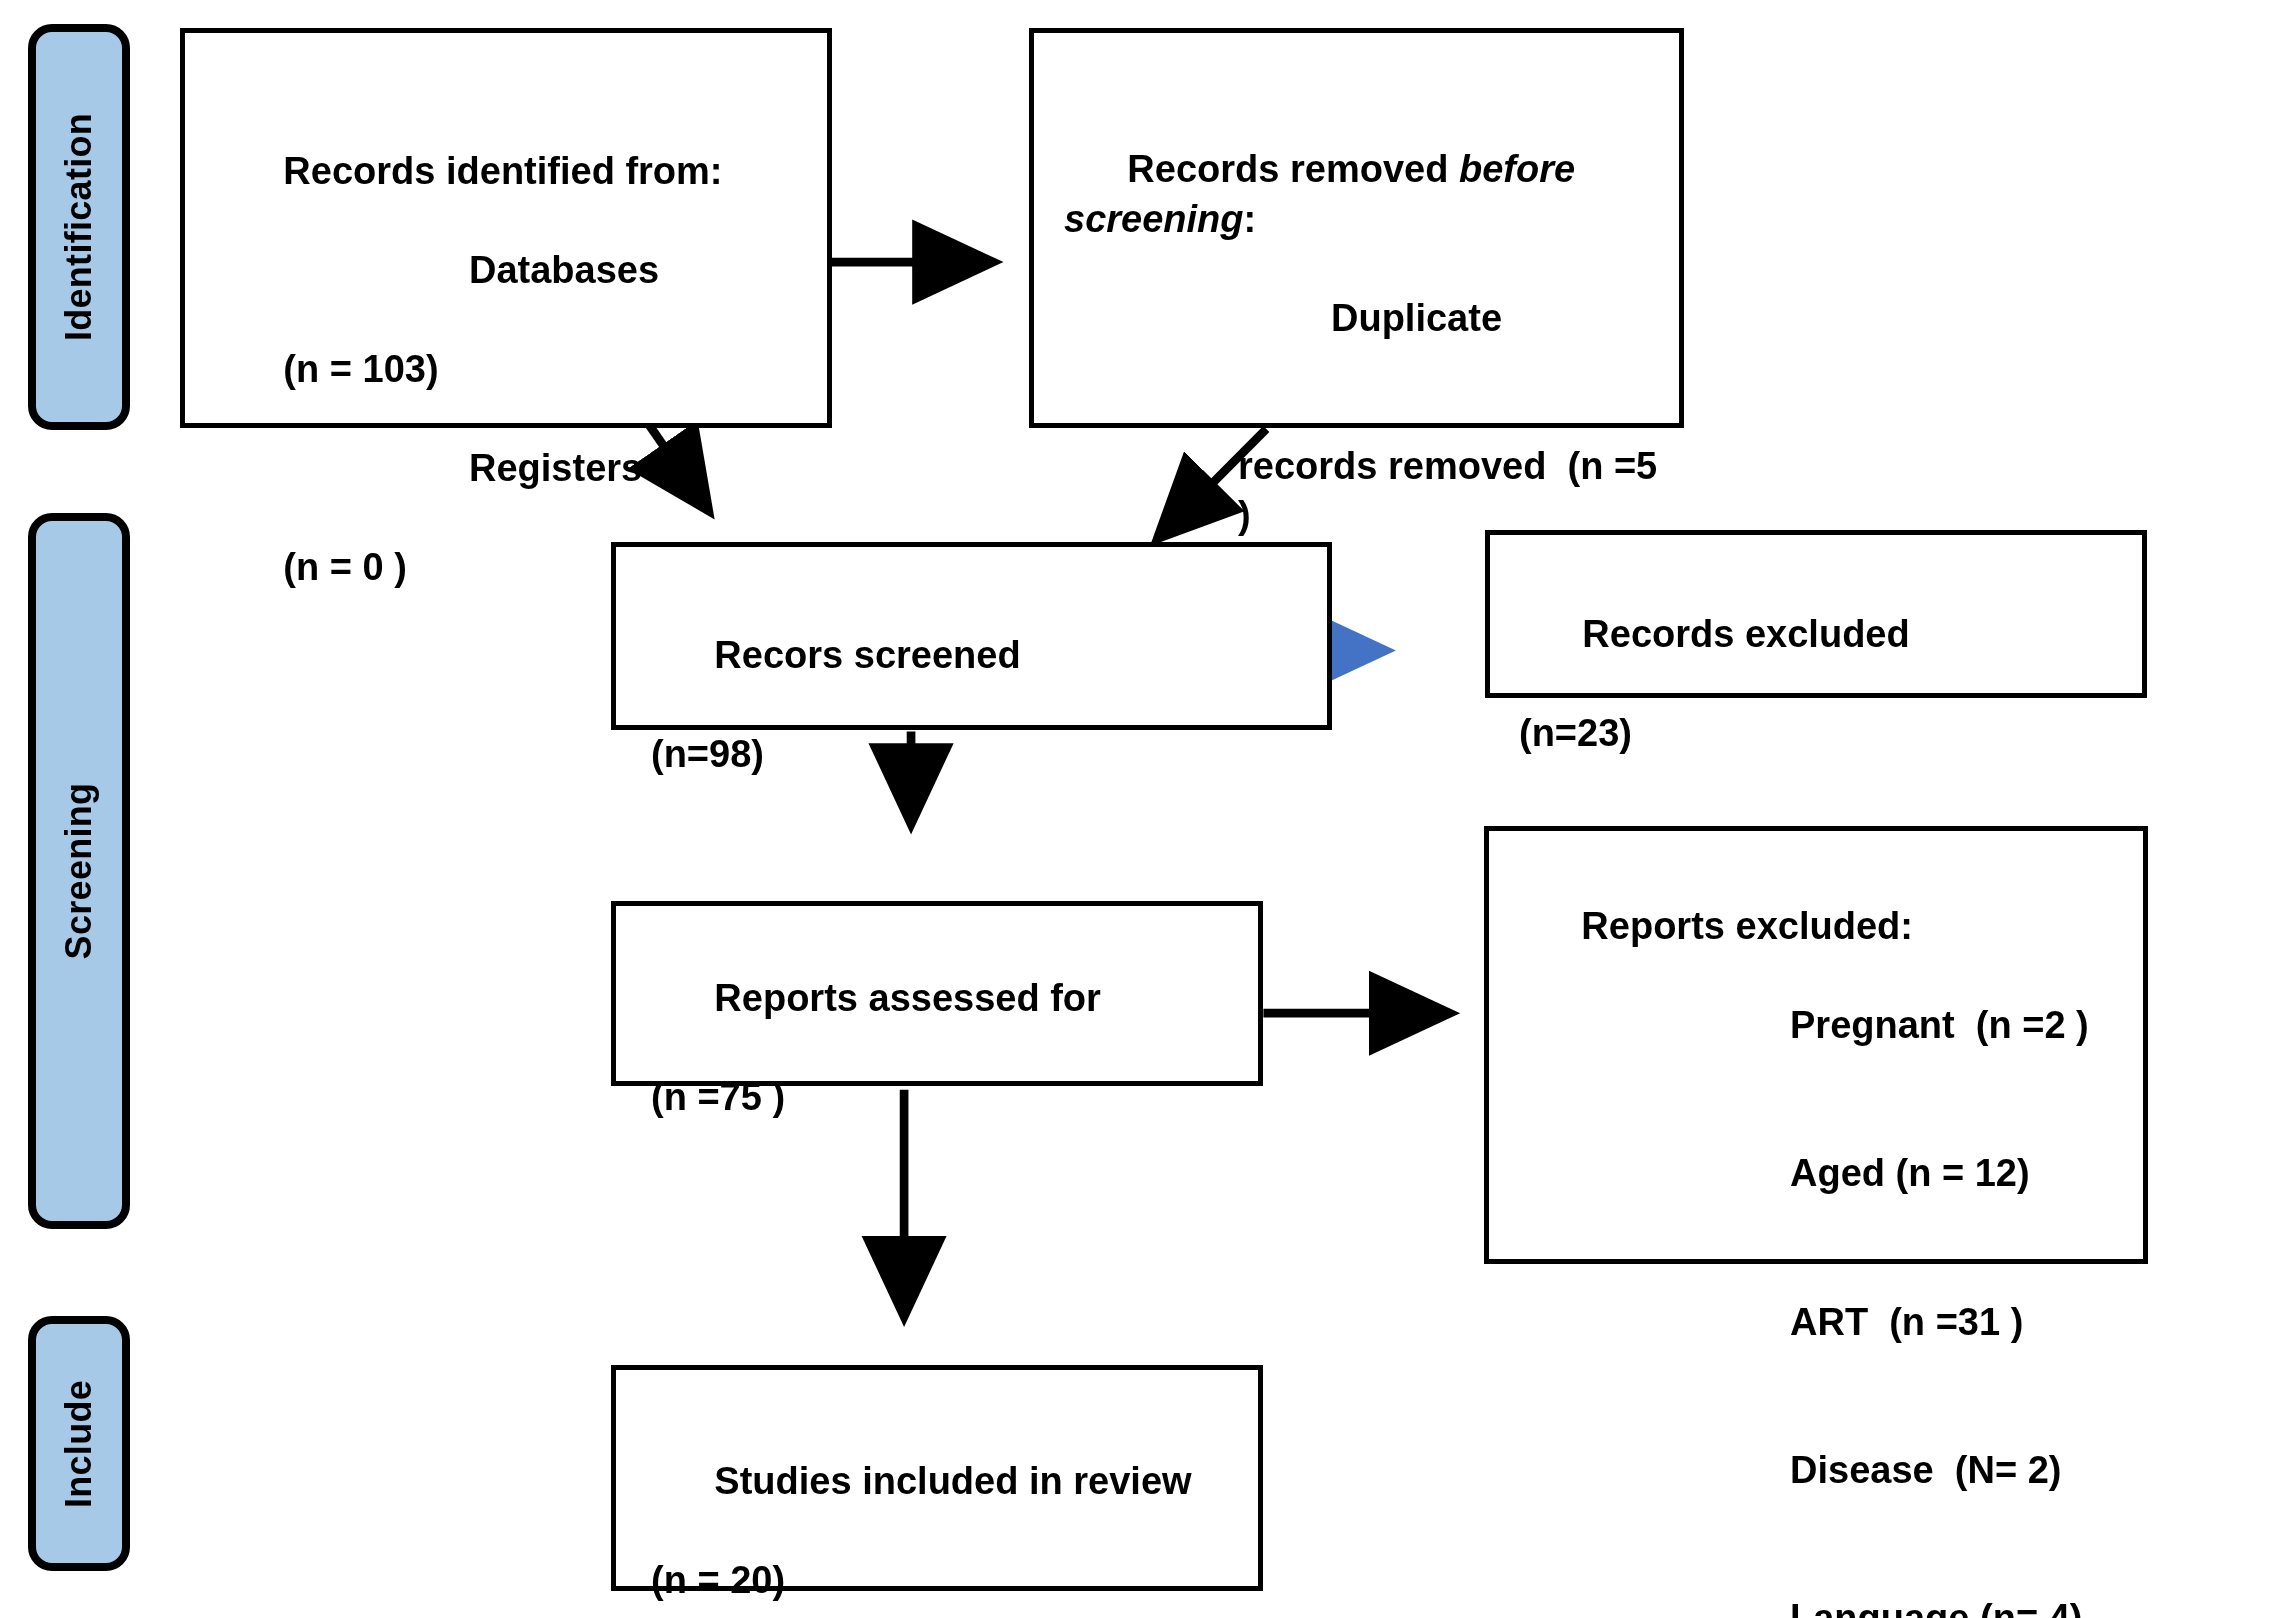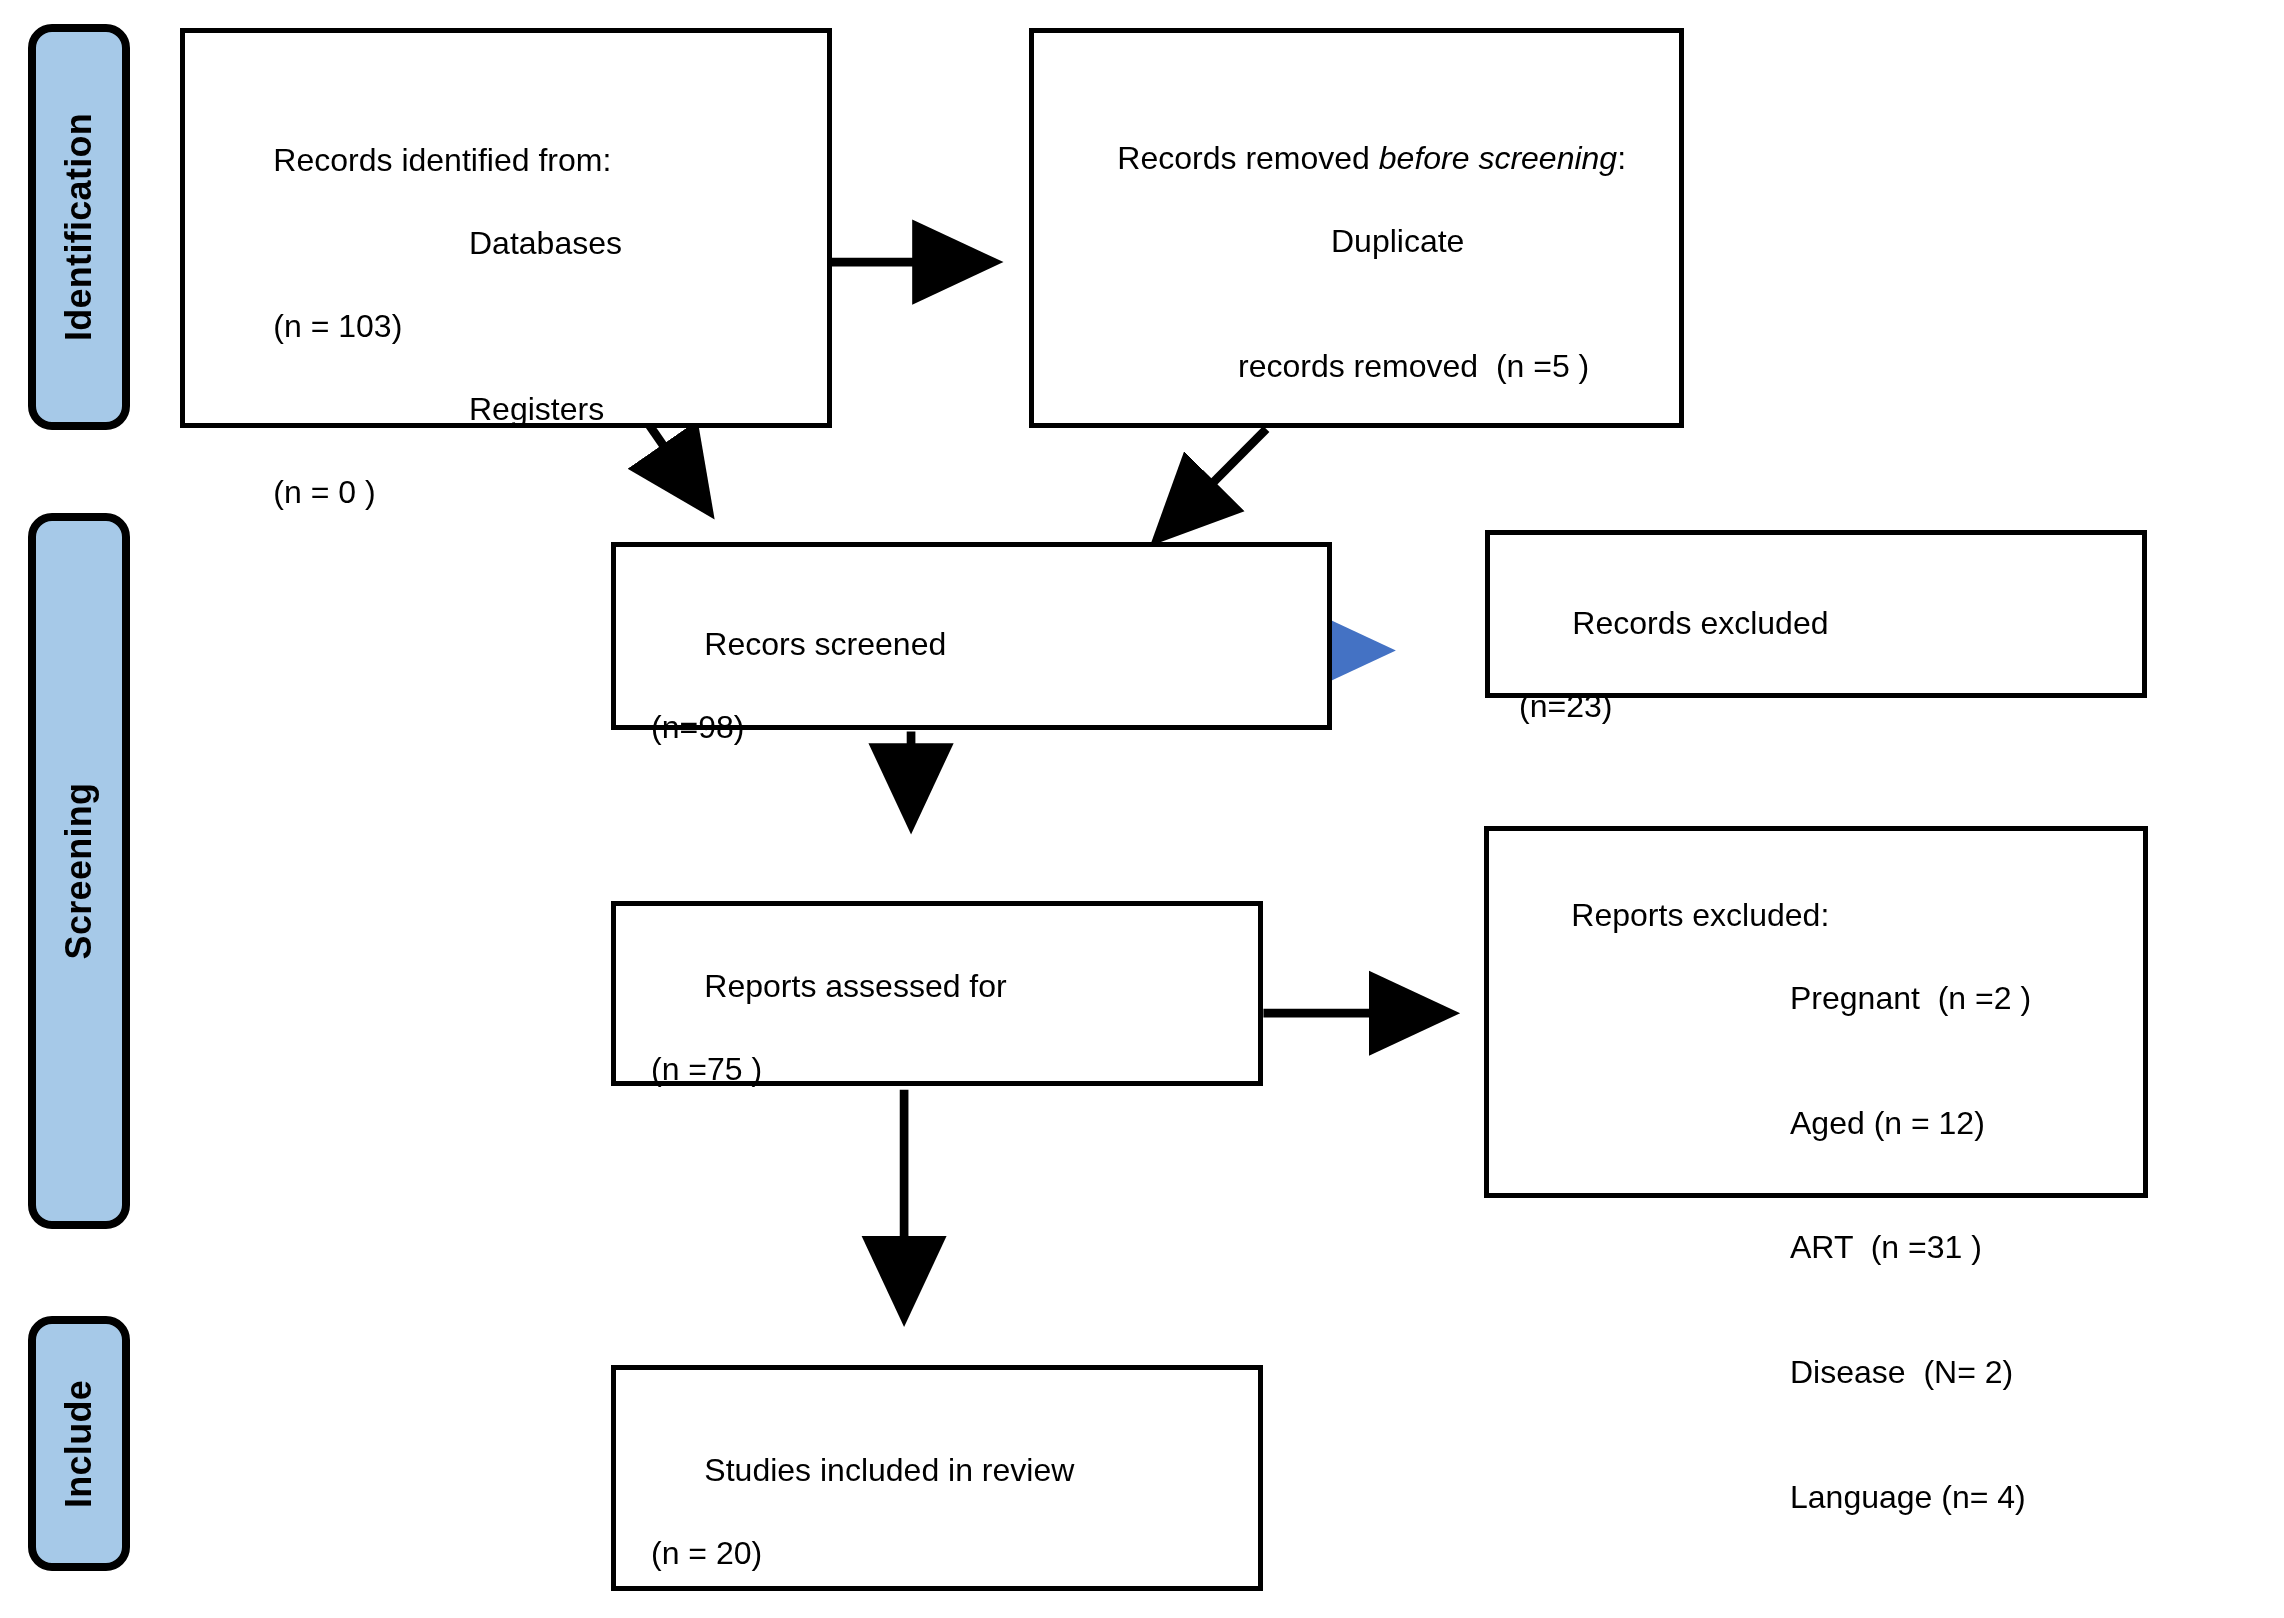--- a/index.html
+++ b/index.html
@@ -47,25 +47,26 @@
   .node {
     position: absolute;
     background: #ffffff;
     border: 5.2px solid #000000;
     box-sizing: border-box;
   }
   .node-text {
     position: absolute;
     left: 35px;
     right: 11.6px;
-    font-size: 32px;
+    font-size: 38px;
     line-height: 1.30;
     color: #000000;
     font-family: "Liberation Sans", sans-serif;
     white-space: pre-wrap;
+    font-weight: bold;
   }
   .ital { font-style: italic; }
   .ind-1 { display: block; padding-left: 249px; }
   .ind-2 { display: block; padding-left: 174px; }
   .ind-3 { display: block; padding-left: 267px; }
 
   
   #wires {
     position: absolute;
     left: 0;
@@ -163,21 +164,21 @@
     </div>
   </div>
 
   <div class="node" style="left:611px; top:901px; width:652px; height:185px;">
     <div class="node-text" style="top:18.5px;">
       <span>Reports assessed for</span>
       <span style="display:block">(n =75 )</span>
     </div>
   </div>
 
-  <div class="node" style="left:1484px; top:826px; width:664px; height:372px;">
+  <div class="node" style="left:1484px; top:826px; width:664px; height:438px;">
     <div class="node-text" style="top:22px; left:29px;">
       <span>Reports excluded:</span>
       <span class="ind-2" style="padding-left:272px;">Pregnant  (n =2 )</span>
       <span class="ind-2" style="padding-left:272px;">Aged (n = 12)</span>
       <span class="ind-2" style="padding-left:272px;">ART  (n =31 )</span>
       <span class="ind-2" style="padding-left:272px;">Disease  (N= 2)</span>
       <span class="ind-2" style="padding-left:272px;">Language (n= 4)</span>
     </div>
   </div>
 

